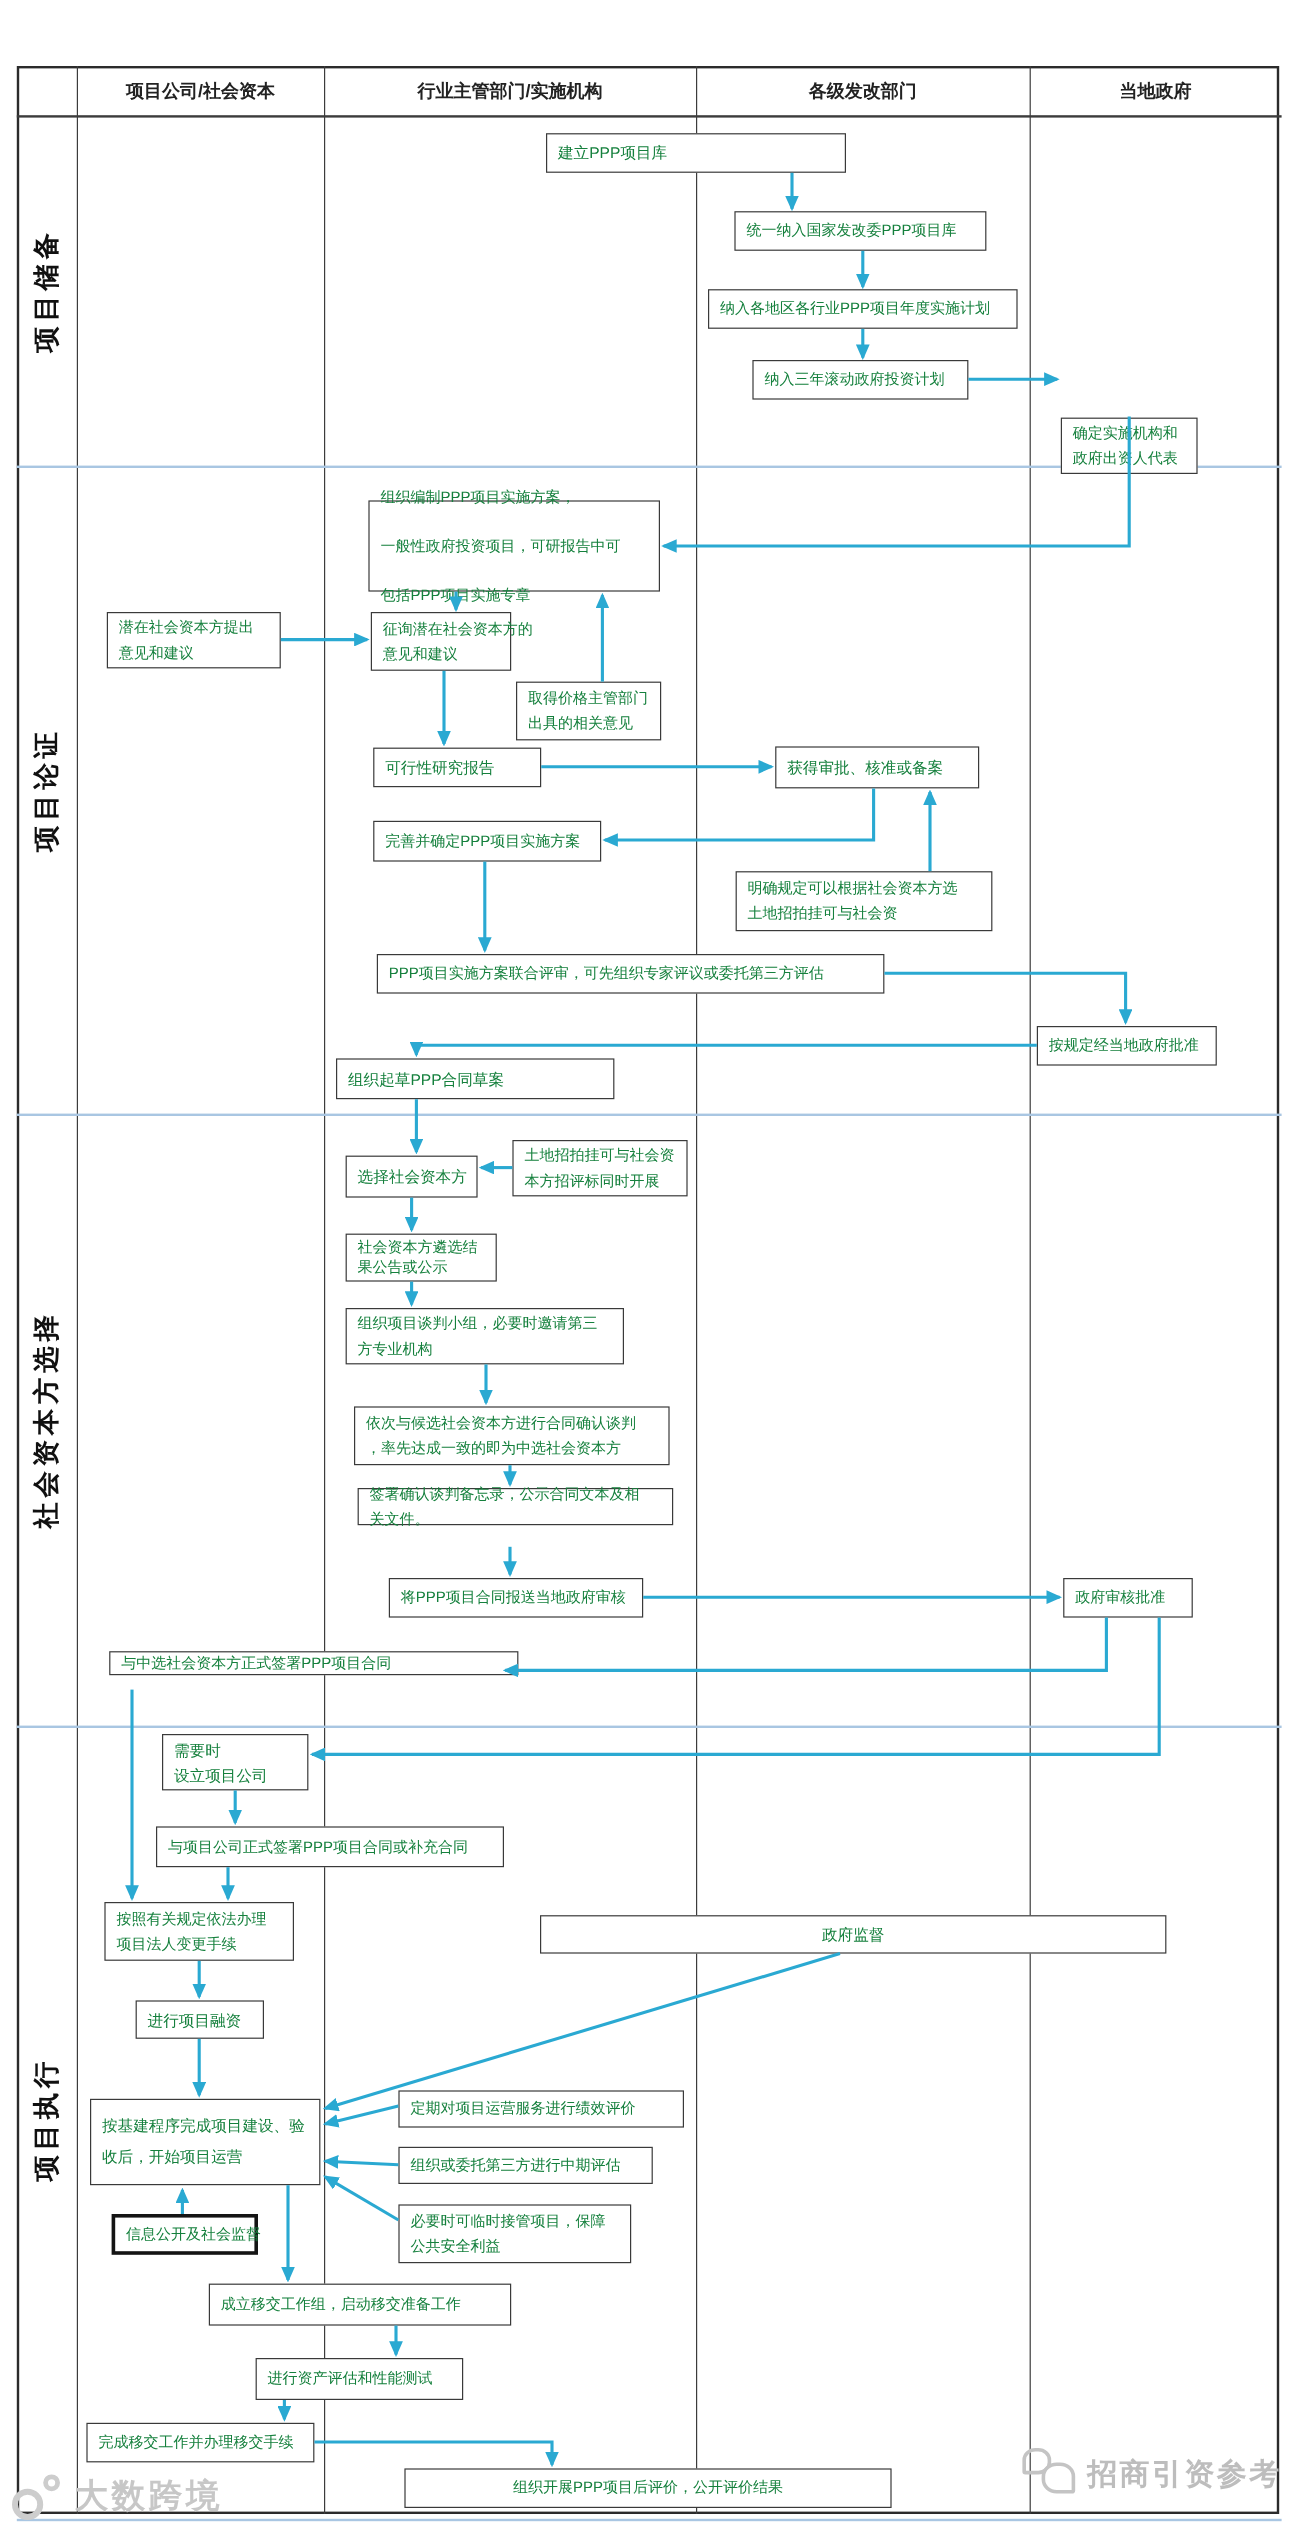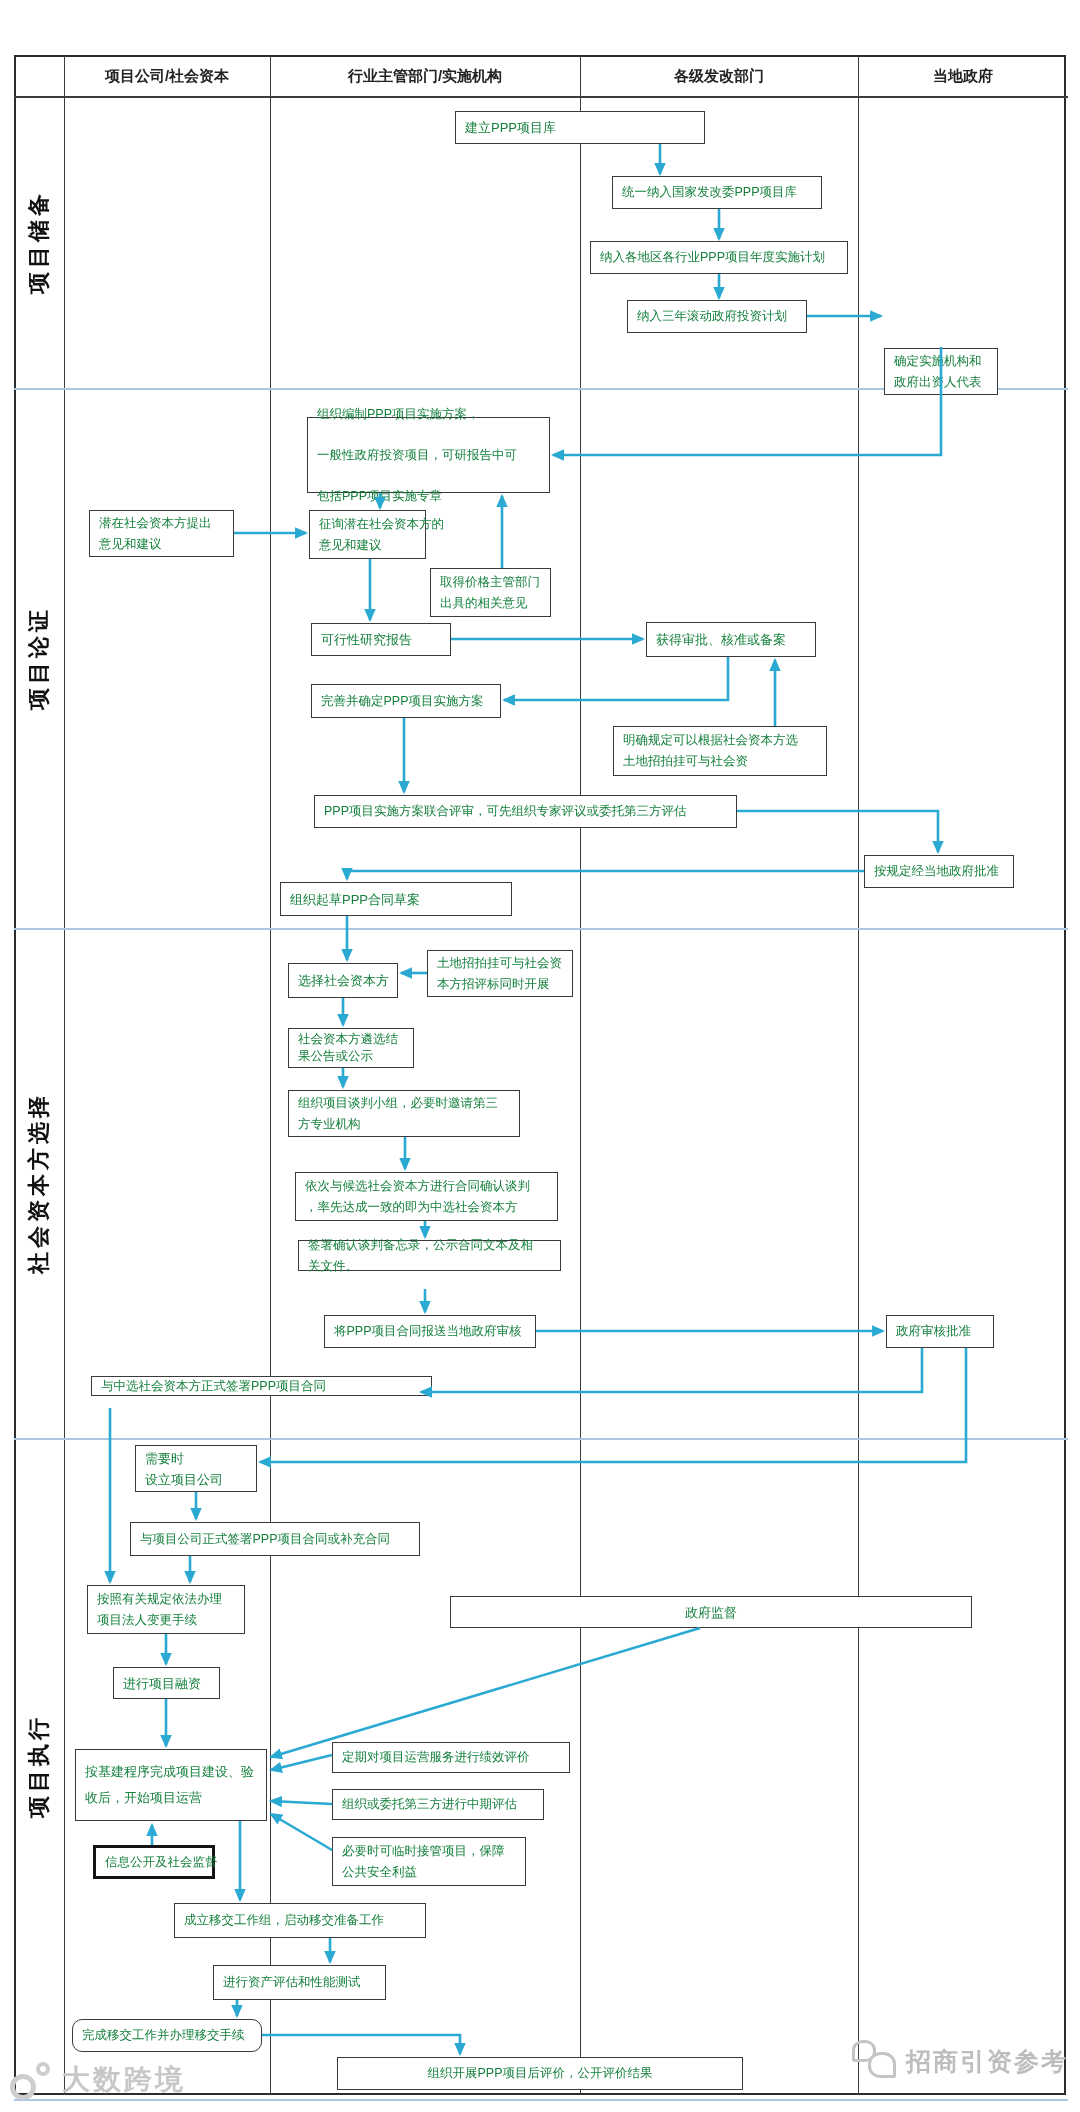--- a/index.html
+++ b/index.html
@@ -180,21 +180,21 @@
       <div class="node" style="left: 332px; top: 1837px; width: 194px; height: 49px; font-size: 12.5px; line-height: 21px;">
         <div>必要时可临时接管项目，保障</div>
         <div>公共安全利益</div>
       </div>
       <div class="node" style="left: 174px; top: 1903px; width: 252px; height: 35px; font-size: 12.5px; line-height: 21px;">
         <div>成立移交工作组，启动移交准备工作</div>
       </div>
       <div class="node" style="left: 213px; top: 1965px; width: 173px; height: 35px; font-size: 12.5px; line-height: 21px;">
         <div>进行资产评估和性能测试</div>
       </div>
-      <div class="node" style="left: 72px; top: 2019px; width: 190px; height: 33px; font-size: 12.5px; line-height: 21px; border-radius: 10px;">
+      <div class="node" style="left: 72px; top: 2019px; width: 190px; height: 33px; font-size: 12.5px; line-height: 21px;">
         <div>完成移交工作并办理移交手续</div>
       </div>
       <div class="node center" style="left: 337px; top: 2057px; width: 406px; height: 33px; font-size: 12.5px; line-height: 21px;">
         <div>组织开展PPP项目后评价，公开评价结果</div>
       </div>
     </div>
 
   <svg id="edges" width="1080" height="2112">
     <defs>
       <marker id="ah" markerWidth="5" markerHeight="4.4" refX="4.2" refY="2.2" orient="auto" markerUnits="strokeWidth">

